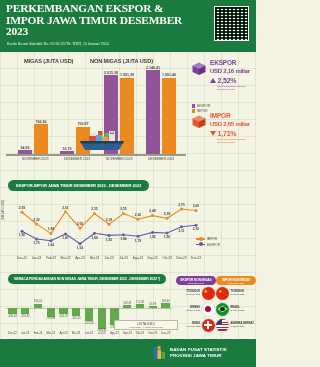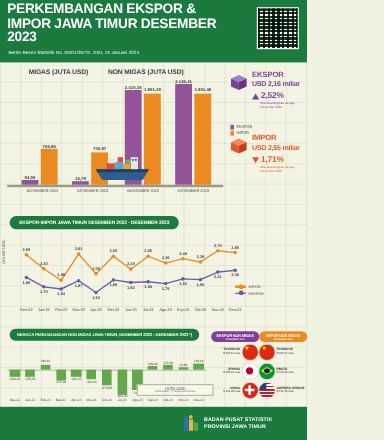--- a/index.html
+++ b/index.html
@@ -15,21 +15,21 @@
   .gridpaper{
     position:absolute;inset:0;
     background-image:
       linear-gradient(to right,rgba(120,160,110,.16) 1px,transparent 1px),
       linear-gradient(to bottom,rgba(120,160,110,.16) 1px,transparent 1px);
     background-size:17px 17px;
     pointer-events:none;
   }
 
   
-  .header{position:absolute;left:0;top:0;width:256px;height:52px;background:#1b7a3e;}
+  .header{position:absolute;left:0;top:0;width:256px;height:52px;background:#1b7a3e;font-family:Liberation Serif, serif;}
   .header .title{
     position:absolute;left:6px;top:3px;width:180px;
     color:#ffffff;font-weight:bold;font-size:11.4px;line-height:11.6px;
     letter-spacing:-.2px;
   }
   .header .subtitle{
     position:absolute;left:7px;top:42px;width:190px;
     color:#ffffff;font-size:3.8px;letter-spacing:.1px;
   }
   .qr{position:absolute;right:7px;top:6px;width:33px;height:33px;background:#ffffff;padding:1px;}

